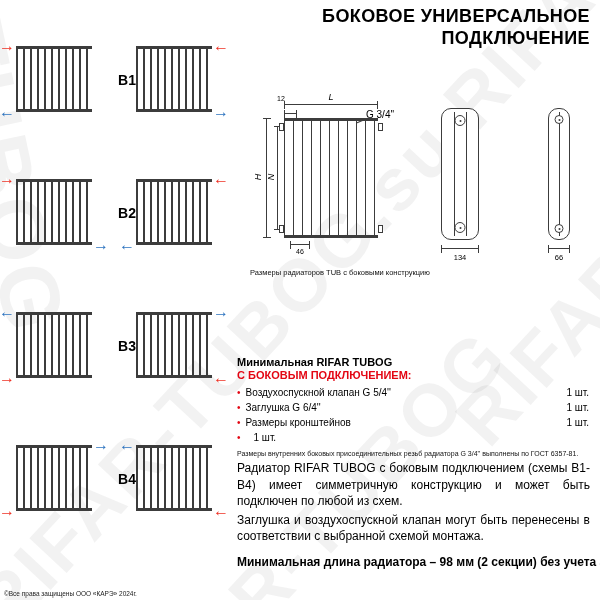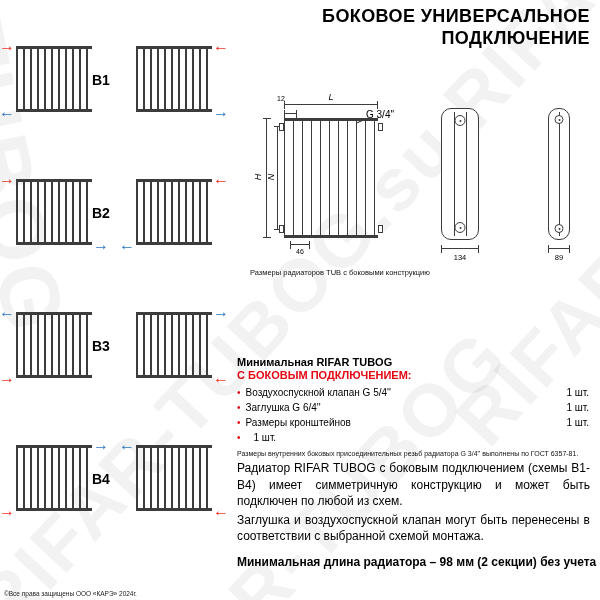--- a/index.html
+++ b/index.html
@@ -20,21 +20,21 @@
   .title{top:6px;right:10px;text-align:right;font-size:18px;font-weight:bold;
          line-height:1.22;letter-spacing:0.4px;}
 
   
   .schemes{left:16px;top:46px;display:flex;flex-direction:column;gap:67px;}
   .scheme{display:flex;align-items:flex-start;}
   .rad{position:relative;width:76px;height:66px;}
   .rad-body{width:100%;height:100%;box-sizing:border-box;
             border-top:3px solid #3c3c3c;border-bottom:3px solid #3c3c3c;
             background:repeating-linear-gradient(90deg,#3c3c3c 0 2px,transparent 2px 7px);}
-  .scheme-label{width:44px;text-align:left;font-weight:bold;font-size:14px;margin-top:26px;}
+  .scheme-label{width:44px;text-align:right;font-weight:bold;font-size:14px;margin-top:26px;}
   .flow-arrow{position:absolute;font-size:16px;font-weight:bold;line-height:14px;}
   .pos-tl{left:-17px;top:-7px;}
   .pos-bl{left:-17px;bottom:-7px;}
   .pos-tr{right:-17px;top:-7px;}
   .pos-br{right:-17px;bottom:-7px;}
 
   
   .tech{left:250px;top:92px;width:160px;height:176px;}
   .front-rad{position:absolute;left:34px;top:26px;width:94px;height:120px;box-sizing:border-box;
              border-top:3px solid #3c3c3c;border-bottom:3px solid #3c3c3c;
@@ -204,21 +204,21 @@
     <span class="sv-num">134</span>
   </div>
 
   <div class="sv sv2 z">
     <div class="sv-body">
       <div class="sv-vline" style="left:50%;"></div>
       <div class="sv-circle svc-top"></div>
       <div class="sv-circle svc-bot"></div>
     </div>
     <div class="sv-dim hdim" style="position:relative;"></div>
-    <span class="sv-num">89</span>
+    <span class="sv-num">66</span>
   </div>
 
   <div class="z kit">
     <div class="kit-title">Минимальная RIFAR TUBOG</div>
     <div class="kit-subtitle">С БОКОВЫМ ПОДКЛЮЧЕНИЕМ:</div>
     <div class="kit-items">
       <div class="kit-item">
         <span class="bullet">•</span>
         <span class="ki-name">Воздухоспускной клапан G 5/4''</span>
         <span class="ki-qty">1 шт.</span>

